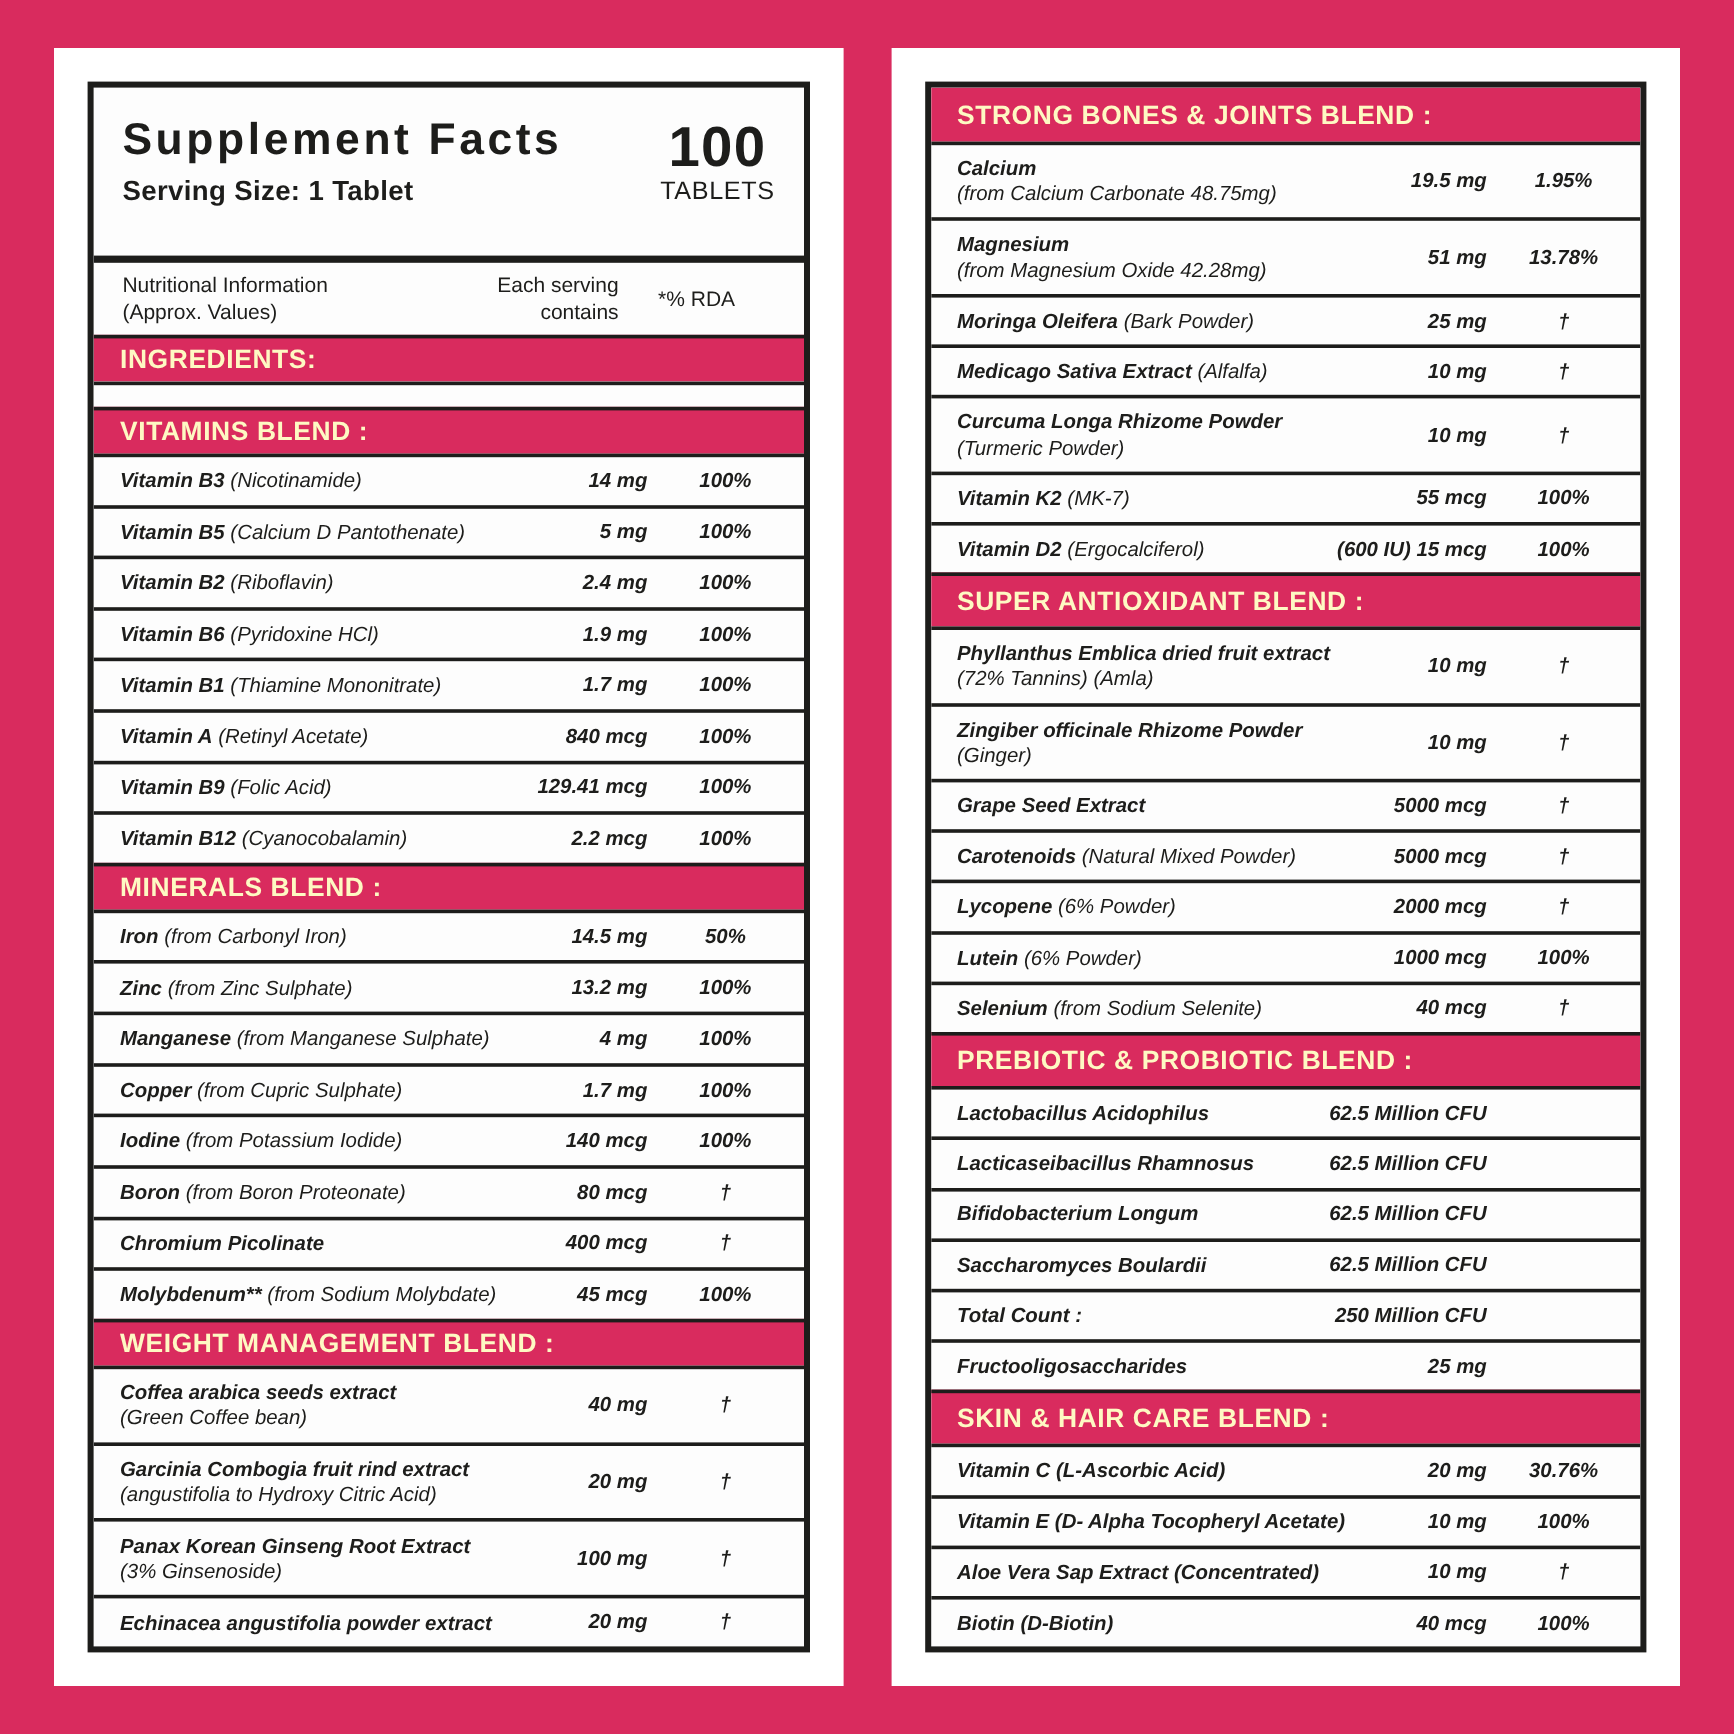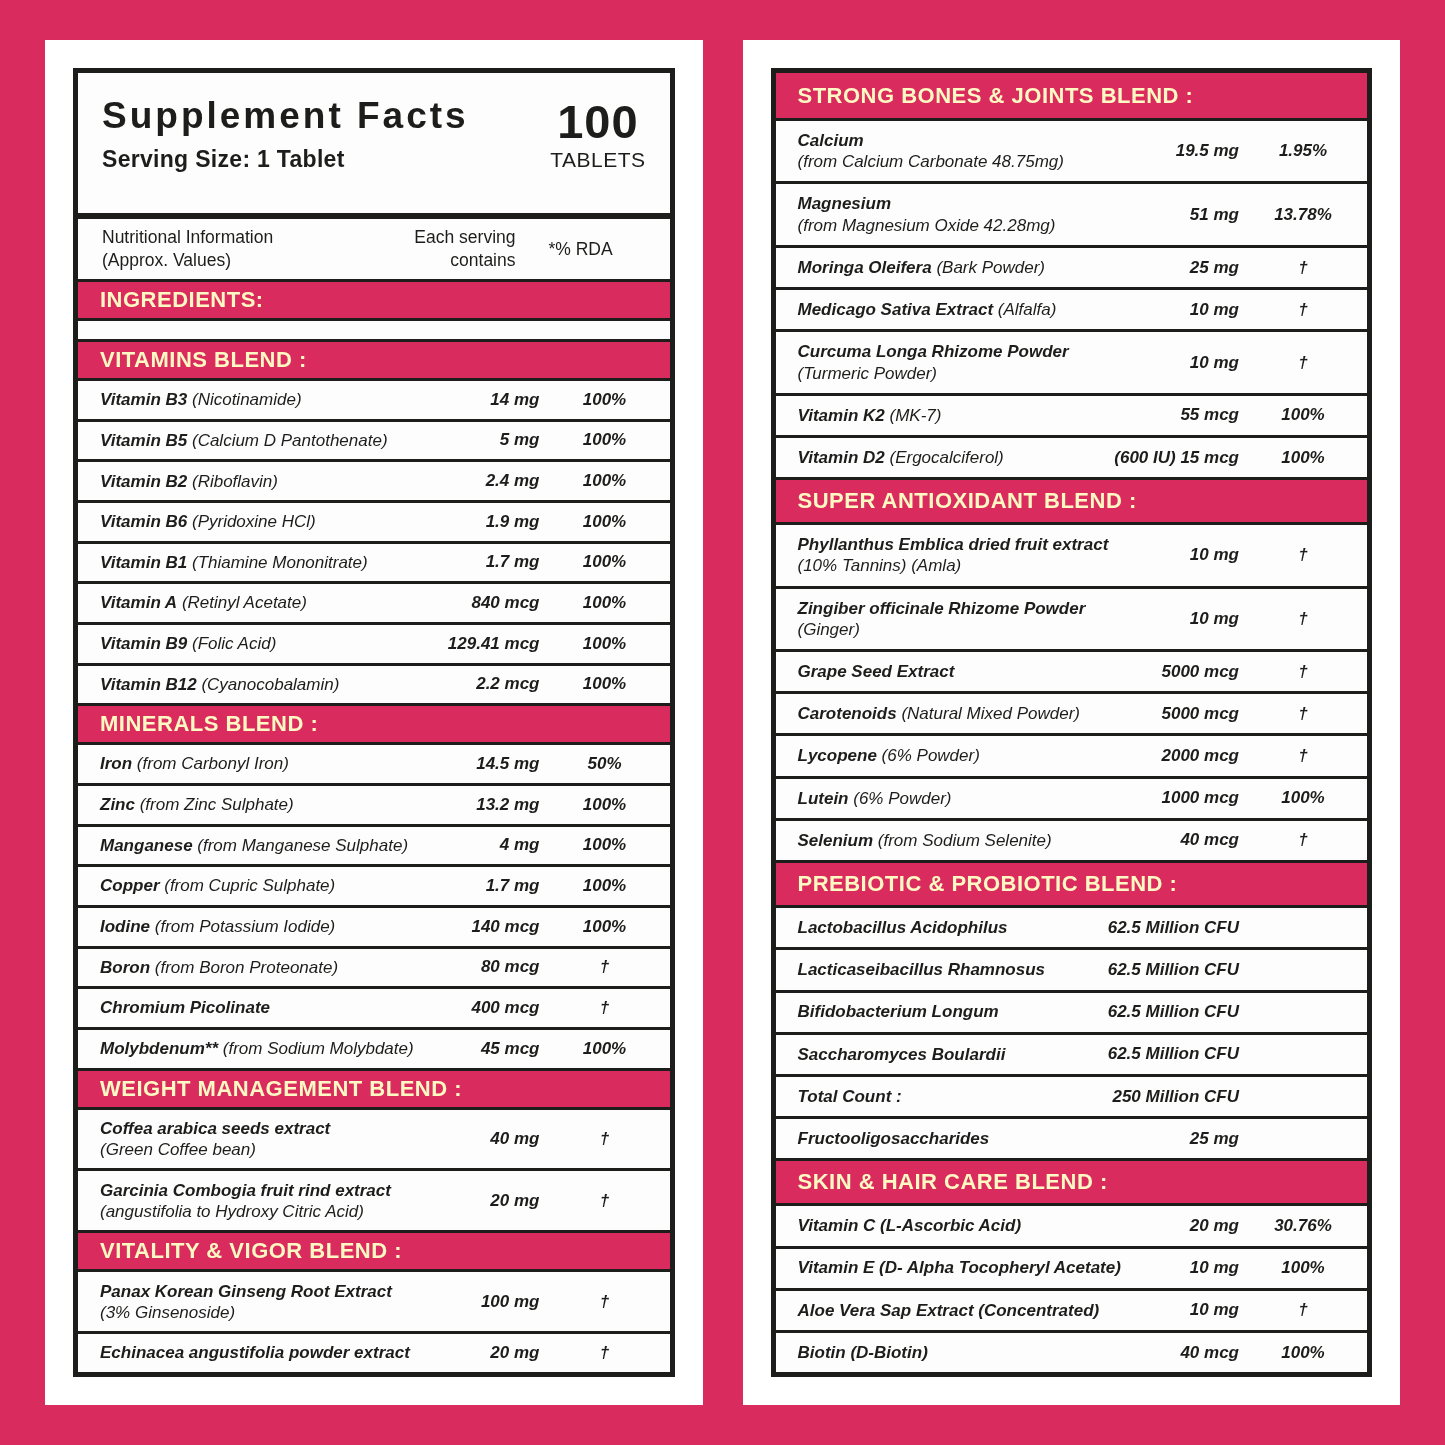--- a/index.html
+++ b/index.html
@@ -246,21 +246,20 @@
         <div class="row">
           <div class="cell name"><span class="b">Coffea arabica seeds extract</span><div class="sub">(Green Coffee bean)</div></div>
           <div class="cell amt">40 mg</div>
           <div class="cell rda">†</div>
         </div>
         <div class="row">
           <div class="cell name"><span class="b">Garcinia Combogia fruit rind extract</span><div class="sub">(angustifolia to Hydroxy Citric Acid)</div></div>
           <div class="cell amt">20 mg</div>
           <div class="cell rda">†</div>
         </div>
-        <div class="band">VITALITY &amp; VIGOR BLEND :</div>
         <div class="row">
           <div class="cell name"><span class="b">Panax Korean Ginseng Root Extract</span><div class="sub">(3% Ginsenoside)</div></div>
           <div class="cell amt">100 mg</div>
           <div class="cell rda">†</div>
         </div>
         <div class="row">
           <div class="cell name"><span class="b">Echinacea angustifolia powder extract</span></div>
           <div class="cell amt">20 mg</div>
           <div class="cell rda">†</div>
         </div>
@@ -301,21 +300,21 @@
           <div class="cell amt">55 mcg</div>
           <div class="cell rda">100%</div>
         </div>
         <div class="row">
           <div class="cell name"><span class="b">Vitamin D2</span> <span class="d">(Ergocalciferol)</span></div>
           <div class="cell amt">(600 IU) 15 mcg</div>
           <div class="cell rda">100%</div>
         </div>
         <div class="band">SUPER ANTIOXIDANT BLEND :</div>
         <div class="row">
-          <div class="cell name"><span class="b">Phyllanthus Emblica dried fruit extract</span><div class="sub">(10% Tannins) (Amla)</div></div>
+          <div class="cell name"><span class="b">Phyllanthus Emblica dried fruit extract</span><div class="sub">(72% Tannins) (Amla)</div></div>
           <div class="cell amt">10 mg</div>
           <div class="cell rda">†</div>
         </div>
         <div class="row">
           <div class="cell name"><span class="b">Zingiber officinale Rhizome Powder</span><div class="sub">(Ginger)</div></div>
           <div class="cell amt">10 mg</div>
           <div class="cell rda">†</div>
         </div>
         <div class="row">
           <div class="cell name"><span class="b">Grape Seed Extract</span></div>

